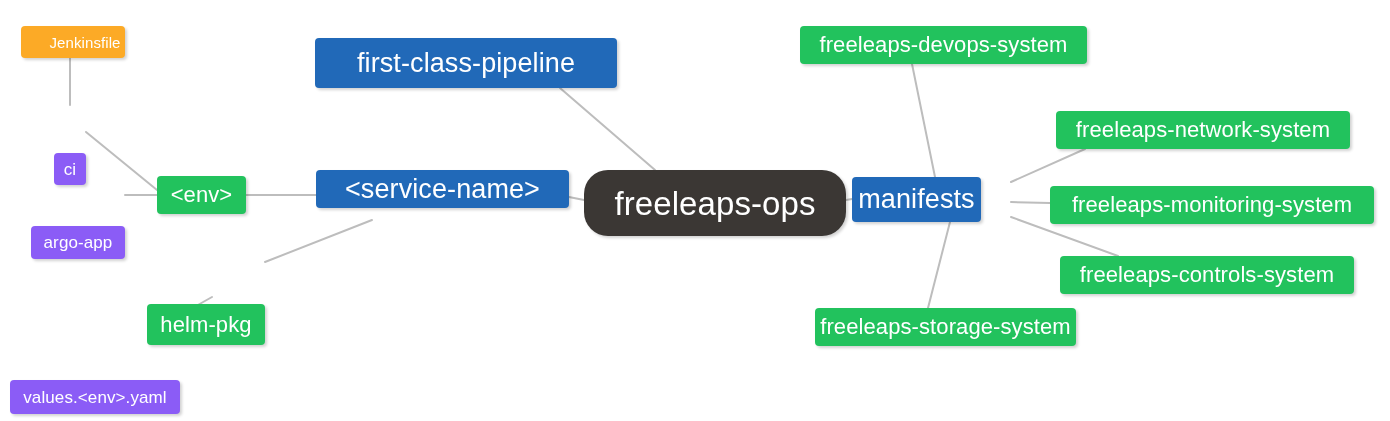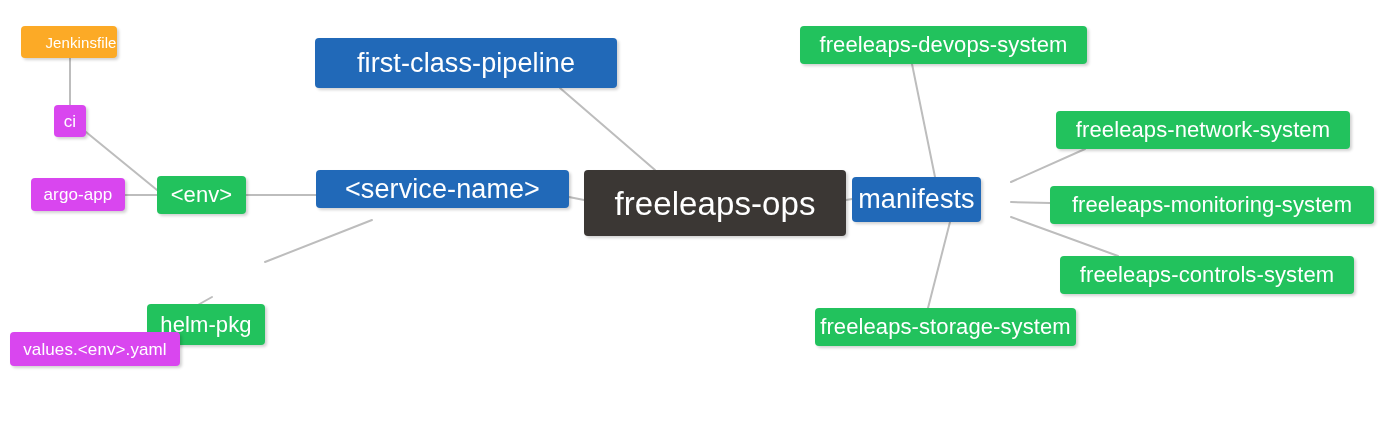--- a/index.html
+++ b/index.html
@@ -44,22 +44,23 @@
   }
   .lvl-1 {
     background: #2169b8;
     font-size: 27px;
   }
   .lvl-2 {
     background: #22c25d;
     font-size: 22px;
   }
   .lvl-3 {
-    background: #d946ef;
+    background: #8b5cf6;
     font-size: 17px;
+    margin-top: 48px;
   }
   .lvl-4 {
     background: #fcaa26;
     font-size: 15px;
   }
 </style>
 </head>
 <body>
 
 <div id="canvas">
@@ -73,29 +74,29 @@
       <line x1="569" y1="197" x2="584" y2="200" stroke="#bdbdbd" stroke-width="2" stroke-linecap="round"></line>
       <line x1="560" y1="88" x2="655" y2="170" stroke="#bdbdbd" stroke-width="2" stroke-linecap="round"></line>
       <line x1="846" y1="200" x2="852" y2="199" stroke="#bdbdbd" stroke-width="2" stroke-linecap="round"></line>
       <line x1="935" y1="177" x2="912" y2="64" stroke="#bdbdbd" stroke-width="2" stroke-linecap="round"></line>
       <line x1="1011" y1="182" x2="1085" y2="149" stroke="#bdbdbd" stroke-width="2" stroke-linecap="round"></line>
       <line x1="1011" y1="202" x2="1050" y2="203" stroke="#bdbdbd" stroke-width="2" stroke-linecap="round"></line>
       <line x1="1011" y1="217" x2="1118" y2="256" stroke="#bdbdbd" stroke-width="2" stroke-linecap="round"></line>
       <line x1="950" y1="222" x2="928" y2="308" stroke="#bdbdbd" stroke-width="2" stroke-linecap="round"></line>
     </svg>
   <div id="node-layer">
-      <div class="node lvl-4" style="left: 21px; top: 26px; width: 96px; height: 32px; padding-left: 24px;">Jenkinsfile</div>
+      <div class="node lvl-4" style="left: 21px; top: 26px; width: 104px; height: 32px; padding-left: 24px;">Jenkinsfile</div>
       <div class="node lvl-3" style="left: 54px; top: 105px; width: 32px; height: 32px;">ci</div>
       <div class="node lvl-3" style="left: 31px; top: 178px; width: 94px; height: 33px;">argo-app</div>
       <div class="node lvl-2" style="left: 157px; top: 176px; width: 89px; height: 38px;">&lt;env&gt;</div>
       <div class="node lvl-2" style="left: 147px; top: 256px; width: 118px; height: 41px; margin-top: 48px;">helm-pkg</div>
       <div class="node lvl-3" style="left: 10px; top: 332px; width: 170px; height: 34px;">values.&lt;env&gt;.yaml</div>
       <div class="node lvl-1" style="left: 316px; top: 170px; width: 253px; height: 38px;">&lt;service-name&gt;</div>
       <div class="node lvl-1" style="left: 315px; top: 38px; width: 302px; height: 50px;">first-class-pipeline</div>
-      <div class="node lvl-root" style="left: 584px; top: 170px; width: 262px; height: 66px;">freeleaps-ops</div>
+      <div class="node lvl-root" style="left: 584px; top: 170px; width: 262px; height: 66px; border-radius: 24px;">freeleaps-ops</div>
       <div class="node lvl-1" style="left: 852px; top: 177px; width: 129px; height: 45px;">manifests</div>
       <div class="node lvl-2" style="left: 800px; top: 26px; width: 287px; height: 38px; text-align: center;">freeleaps-devops-system</div>
       <div class="node lvl-2" style="left: 1056px; top: 111px; width: 294px; height: 38px;">freeleaps-network-system</div>
       <div class="node lvl-2" style="left: 1050px; top: 186px; width: 324px; height: 38px;">freeleaps-monitoring-system</div>
       <div class="node lvl-2" style="left: 1060px; top: 256px; width: 294px; height: 38px;">freeleaps-controls-system</div>
       <div class="node lvl-2" style="left: 815px; top: 308px; width: 261px; height: 38px;">freeleaps-storage-system</div>
     </div>
 </div>
 
 </body></html>

